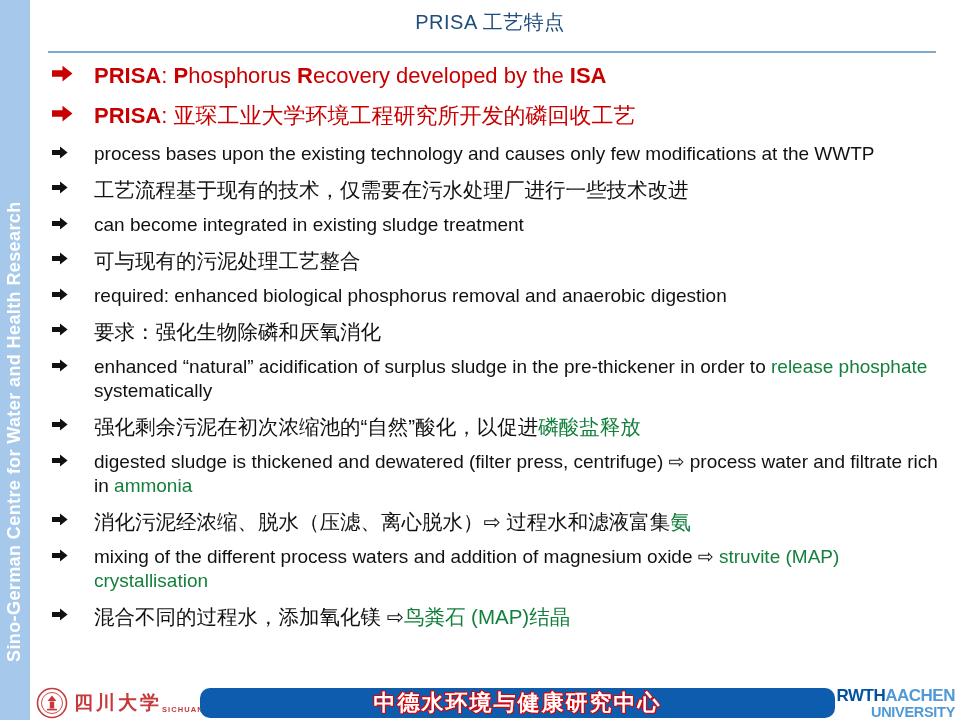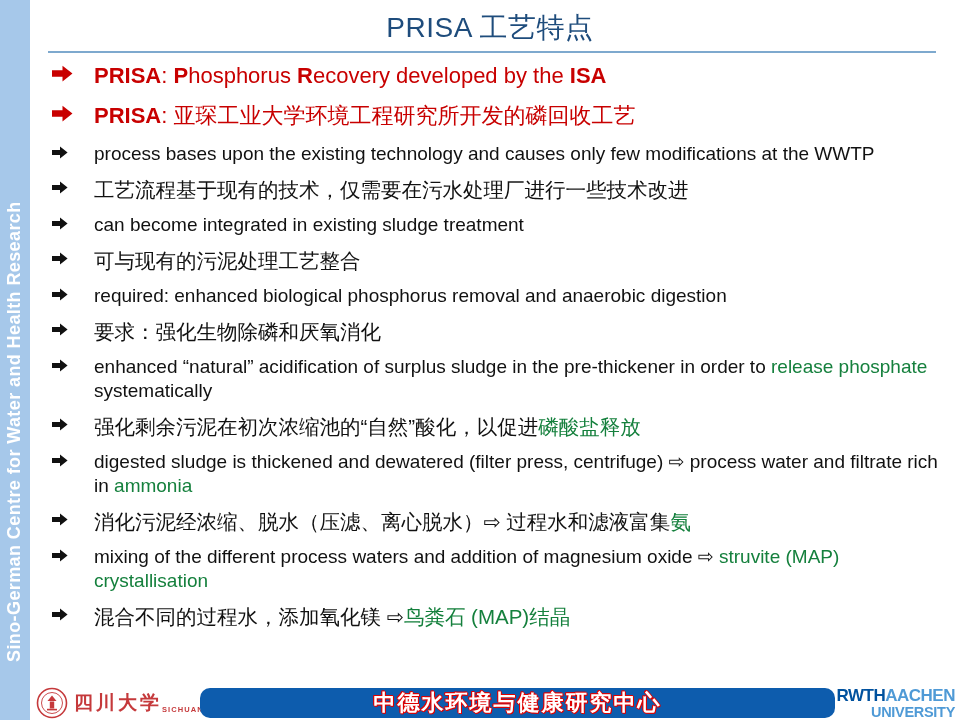--- a/index.html
+++ b/index.html
@@ -16,21 +16,21 @@
   .sidebar-text{
     position:absolute;left:4px;top:662px;
     transform:rotate(-90deg);transform-origin:0 0;
     white-space:nowrap;
     color:#ffffff;font-weight:bold;font-size:18px;letter-spacing:.4px;
   }
   
   .title{
     position:absolute;top:9px;left:30px;right:10px;
     text-align:center;
-    color:#1e4c7c;font-size:28px;letter-spacing:.5px;
+    color:#1e4c7c;font-size:20px;letter-spacing:.5px;
   }
   .title-rule{
     position:absolute;top:51px;left:48px;right:24px;height:2px;
     background:#7ea9ce;
   }
   
   .content{
     position:absolute;left:52px;top:62px;width:888px;
   }
   ul.bullets{list-style:none;margin:0;padding:0;}

